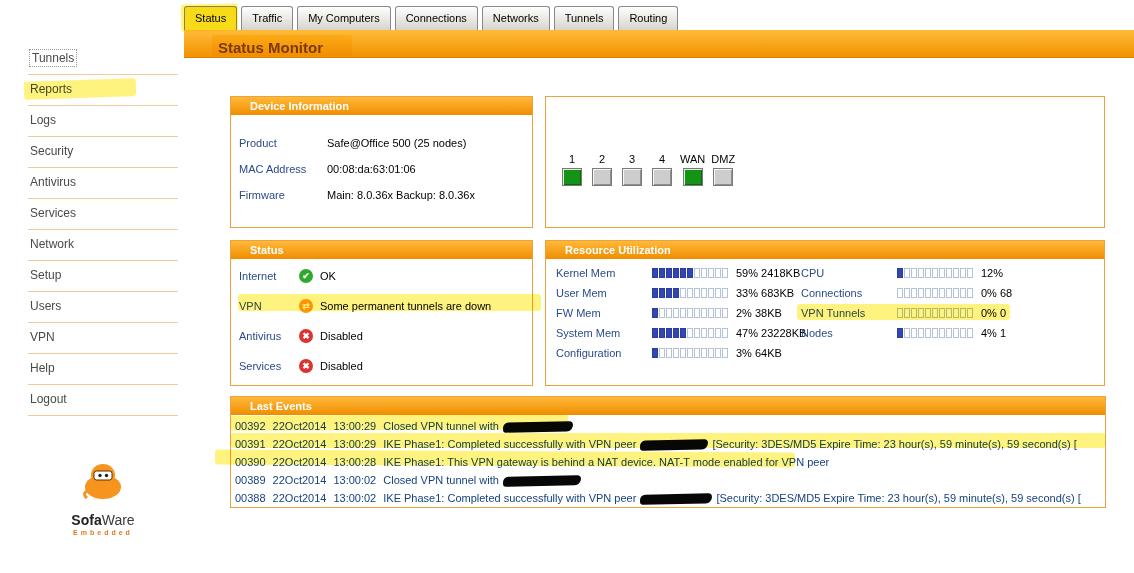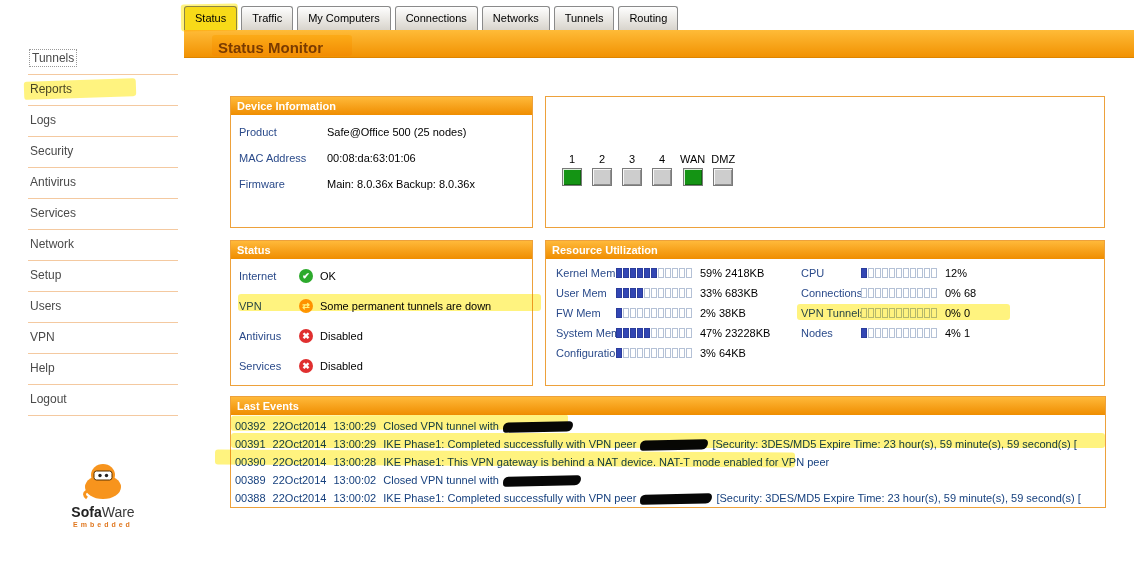--- a/index.html
+++ b/index.html
@@ -6,44 +6,44 @@
   html,body{width:1134px;height:573px;background:#fff;overflow:hidden}
   body{font-family:"Liberation Sans",sans-serif;font-size:11px;color:#000;position:relative}
   .screen{position:absolute;inset:0}
 
   
   .sidebar{position:absolute;left:28px;top:44px;width:150px}
   .sidebar ul{list-style:none}
   .sidebar li{height:31px;line-height:29px;border-bottom:1px solid #f4c9a0;color:#4a4a4a;font-size:12px;cursor:pointer;padding-left:2px}
   .sidebar li:first-child span{outline:1px dotted #999;padding:1px 2px}
   .logo{position:absolute;left:28px;top:460px;width:150px;text-align:center}
-  .brand{font-size:14px;color:#3a3a3a;margin-top:2px}
+  .brand{font-size:14px;color:#3a3a3a;margin-top:10px}
   .brand b{font-weight:bold;color:#222}
   .embedded{font-size:7px;letter-spacing:3px;color:#e07820;font-weight:bold;margin-top:1px}
 
   
   .tabs{position:absolute;left:184px;top:6px;height:24px;display:flex;gap:4px;align-items:flex-end}
   .tab{height:24px;padding:5px 10px 3px;border:1px solid #8a8a8a;border-bottom:none;border-radius:3px 3px 0 0;background:linear-gradient(#fefefe,#d8d4cc);font-size:11px;color:#000;cursor:pointer;white-space:nowrap}
   .tab.active{background:#f7e52f}
 
   
   .titleband{position:absolute;left:184px;top:30px;right:0;height:28px;background:linear-gradient(#ffbb38,#f19202);border-bottom:1px solid #dd8500}
   .page-title{position:absolute;left:34px;top:9px;font-size:15px;font-weight:bold;color:#7a3e00}
 
   
   .panel{position:absolute;border:1px solid #eda13b;background:#fff}
-  .panel>header{height:18px;background:linear-gradient(#ffb93a,#ef8d00);color:#fff;font-weight:bold;font-size:11px;line-height:18px;padding-left:6px}
+  .panel>header{height:18px;background:linear-gradient(#ffb93a,#ef8d00);color:#fff;font-weight:bold;font-size:11px;line-height:18px;padding-left:19px}
   #panel-device{left:230px;top:96px;width:303px;height:132px}
   #panel-system{left:545px;top:96px;width:560px;height:132px}
   #panel-status{left:230px;top:240px;width:303px;height:146px}
   #panel-resource{left:545px;top:240px;width:560px;height:146px}
   #panel-events{left:230px;top:396px;width:876px;height:112px}
 
   
-  #device-rows{padding-top:4px}
+  #device-rows{padding-top:15px}
   .kv{display:flex;align-items:center;height:26px;padding-left:8px}
   .kv .k{width:88px;color:#2a4a8a}
   .kv .v{color:#000}
 
   
   .ports{position:absolute;left:14px;top:56px;display:flex;gap:6px}
   .port{min-width:24px;text-align:center}
   .port-label{font-size:11px;color:#000;margin-bottom:3px;white-space:nowrap}
   .port-sq{width:20px;height:18px;margin:0 auto;background:#cdcdcd;border:1px solid #7a7a7a;box-shadow:inset 1px 1px 0 rgba(255,255,255,.85),inset -1px -1px 0 rgba(0,0,0,.3)}
   .port-sq.on{background:#149414}
@@ -56,21 +56,21 @@
   .icon.ok{background:#2daa2d}
   .icon.warn{background:#ff9900}
   .icon.error{background:#e03030}
   .st .txt{color:#000}
 
   
   .ru-col{position:absolute;top:22px}
   #ru-left{left:10px}
   #ru-right{left:255px}
   .ru-row{display:flex;align-items:center;height:20px}
-  .ru-label{width:60px;color:#2a4a8a;white-space:nowrap}
+  .ru-label{width:96px;color:#2a4a8a;white-space:nowrap}
   .meter{display:inline-flex;gap:1px;margin-right:8px}
   .seg{width:6px;height:10px;border:1px solid #b4c1d6;background:#fff}
   .seg.on{background:#3246b4;border-color:#2a3c9c}
   .ru-val{color:#000;white-space:nowrap}
 
   
   #event-rows{padding:2px 0 0 4px}
   .ev{height:18px;line-height:18px;font-size:11px;color:#16407e;white-space:nowrap;overflow:hidden}
   .ev .sp{margin-right:7px}
   .redact{display:inline-block;background:#070707;height:10px;border-radius:6px 4px 7px 3px;vertical-align:middle;margin:0 4px;transform:rotate(-1.2deg)}

